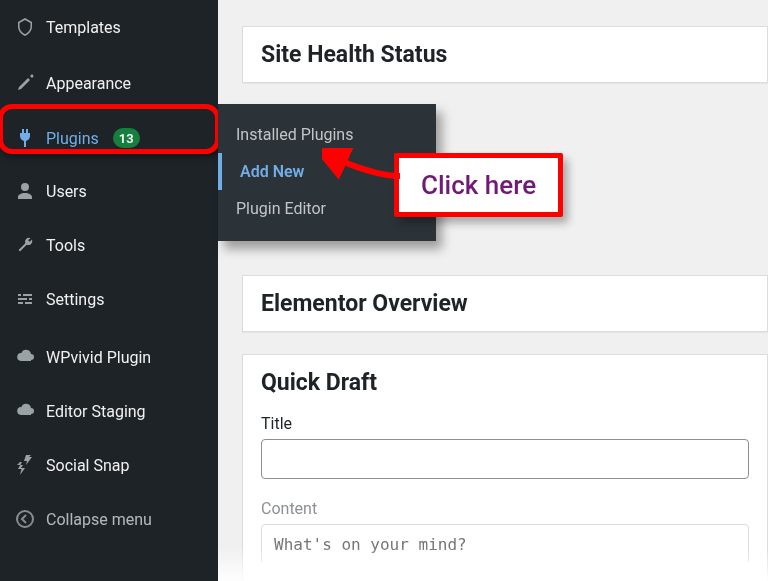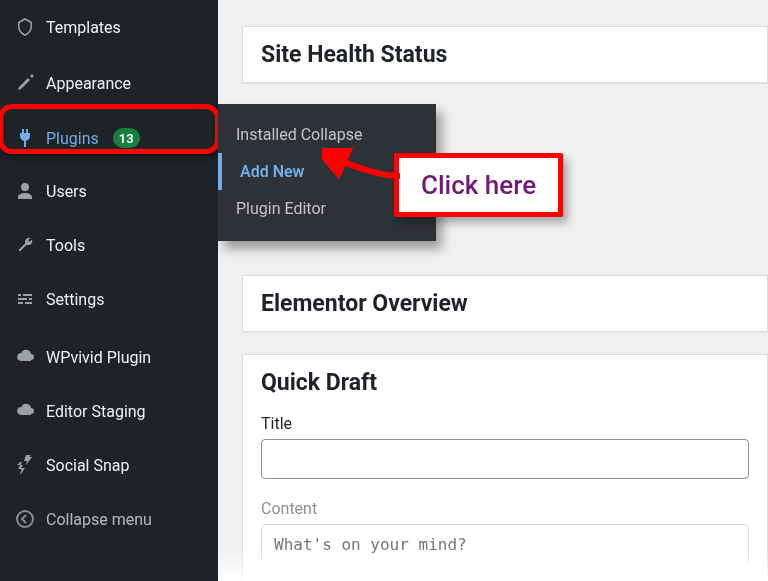--- a/index.html
+++ b/index.html
@@ -298,21 +298,21 @@
           </svg>
       </span>
       <span>Collapse menu</span>
     </div>
 
     <div class="red-highlight"></div>
   </aside>
 
   <div class="submenu">
     <div class="submenu-item">
-      <span>Installed Collapse</span>
+      <span>Installed Plugins</span>
     </div>
     <div class="submenu-item active">
       <span>Add New</span>
     </div>
     <div class="submenu-item">
       <span>Plugin Editor</span>
     </div>
   </div>
 
   <main class="main">

